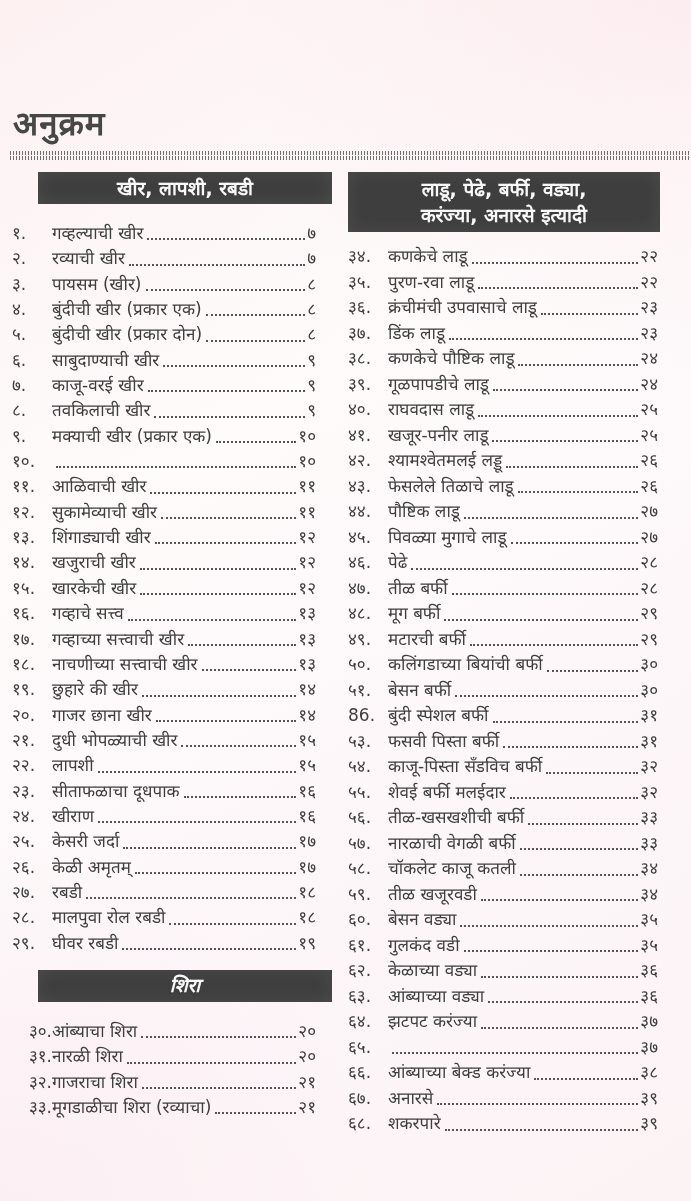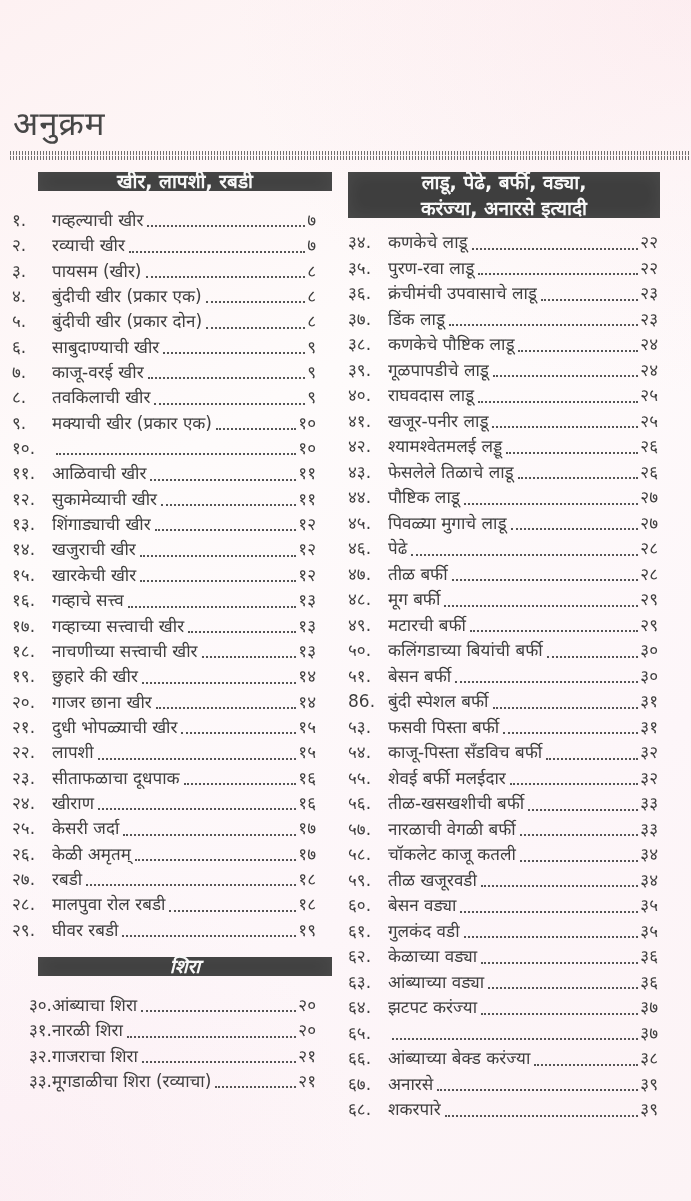--- a/index.html
+++ b/index.html
@@ -10,39 +10,39 @@
     margin:0 auto;
     overflow:hidden;
     background:
       radial-gradient(120% 60% at 100% 0%, rgba(248,205,215,.25), rgba(255,255,255,0) 55%),
       radial-gradient(90% 50% at 0% 100%, rgba(248,215,225,.22), rgba(255,255,255,0) 60%),
       linear-gradient(150deg,#fdf1f2 0%,#fefbfb 35%,#fdf6f9 70%,#fcf3f5 100%);
     color:#3c3c3c;
   }
   #page-title{
     position:absolute;left:13px;top:100px;margin:0;
-    font-size:33px;font-weight:normal;color:#474747;letter-spacing:1px;
+    font-size:33px;font-weight:bold;color:#474747;letter-spacing:1px;
   }
   #rule{
     position:absolute;left:10px;top:151px;width:681px;height:9px;
     background:
       linear-gradient(rgba(0,0,0,0) 0 4px, rgba(253,245,246,.95) 4px 5px, rgba(0,0,0,0) 5px),
       repeating-linear-gradient(90deg,#6e6e6e 0 1px,rgba(0,0,0,0) 1px 3px);
   }
   .column{position:absolute;top:172px;}
   #col-left{left:12px;width:320px;}
   #col-right{left:348px;width:312px;}
   .sec-header{
     background:#3e3e3e;color:#f8f8f8;
     text-align:center;font-weight:bold;font-size:19px;
     display:flex;flex-direction:column;justify-content:center;
     box-shadow:inset 0 0 18px rgba(255,255,255,.08);
   }
-  .h1line{height:19px;line-height:29px;margin-left:26px;}
-  .h2line{height:46px;line-height:26px;padding-top:0;}
+  .h1line{height:32px;line-height:29px;margin-left:26px;}
+  .h2line{height:60px;line-height:26px;padding-top:0;}
   .rows{display:block;}
   #list-kheer{margin-top:17px;padding-right:16px;}
   #header-shira{margin-top:14px;font-style:italic;}
   #list-shira{margin-top:17px;padding-right:16px;text-align:right;}
   #list-ladoo{margin-top:12px;padding-right:2px;}
   .row{display:flex;height:25.35px;line-height:25.35px;font-size:17px;color:#3e3e3e;}
   #col-right .row{height:25.5px;line-height:25.5px;}
   .no{flex:none;width:40px;}
   .t{flex:none;white-space:nowrap;}
   .dots{flex:1 1 8px;min-width:8px;border-bottom:2.4px dotted #555;margin:0 2px 6px 4px;}

